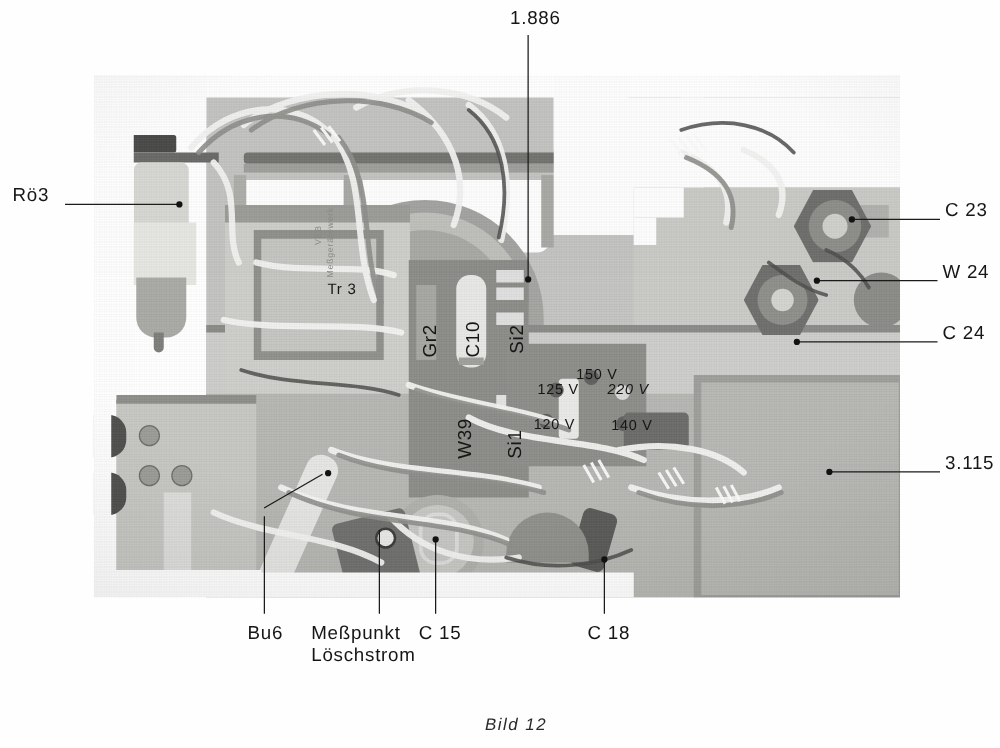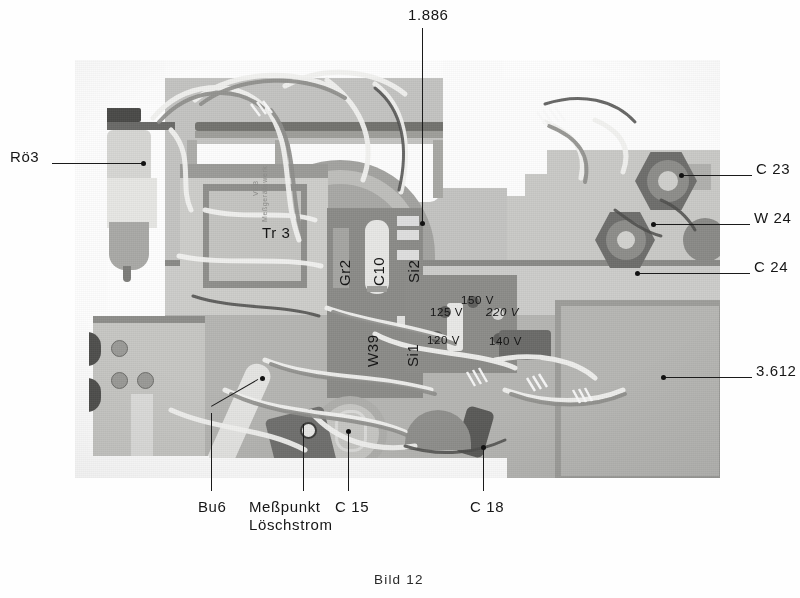--- a/index.html
+++ b/index.html
@@ -205,21 +205,21 @@
       <div class="white" style="left:0;top:0;width:32px;height:252px;"></div>
       <div class="white" style="left:14px;top:396px;width:120px;height:22px;"></div>
       <div class="white" style="left:92px;top:398px;width:340px;height:20px;"></div>
       <div class="white" style="left:368px;top:0;width:60px;height:60px;"></div>
 
       <div class="grain"></div>
       <div class="vign"></div>
     </div>
   </div>
 
-  <div class="lbl" style="left:262px;top:224px;font-size:15px;">Tr 3</div>
+  <div class="lbl" style="left:262px;top:224px;font-size:12px;">Tr 3</div>
   <div class="lbl small" style="left:252px;top:196px;transform-origin:0 0;transform:rotate(-90deg);font-size:7px;color:#8a8a87;">VEB</div>
   <div class="lbl small" style="left:261px;top:222px;transform-origin:0 0;transform:rotate(-90deg);font-size:7px;color:#8a8a87;">Meßgerätewerk</div>
 
   <div class="lbl rot" style="left:336px;top:286px;">Gr2</div>
   <div class="lbl rot" style="left:370px;top:286px;">C10</div>
   <div class="lbl rot" style="left:405px;top:283px;">Si2</div>
   <div class="lbl rot" style="left:364px;top:367px;">W39</div>
   <div class="lbl rot" style="left:404px;top:367px;">Si1</div>
 
   <div class="lbl small" style="left:427px;top:334px;">120 V</div>
@@ -241,36 +241,36 @@
   <div class="dot" style="left:679px;top:173px;"></div>
 
   <div class="lbl" style="left:754px;top:209px;">W 24</div>
   <div class="ld h" style="left:654px;top:224px;width:96px;"></div>
   <div class="dot" style="left:651px;top:222px;"></div>
 
   <div class="lbl" style="left:754px;top:258px;">C 24</div>
   <div class="ld h" style="left:638px;top:273px;width:112px;"></div>
   <div class="dot" style="left:635px;top:271px;"></div>
 
-  <div class="lbl" style="left:756px;top:362px;">3.612</div>
+  <div class="lbl" style="left:756px;top:362px;">3.115</div>
   <div class="ld h" style="left:665px;top:377px;width:87px;"></div>
   <div class="dot" style="left:661px;top:375px;"></div>
 
   <div class="lbl" style="left:198px;top:498px;">Bu6</div>
   <div class="ld v" style="left:211px;top:413px;height:78px;"></div>
   <div class="ld" style="left:211px;top:406px;width:54px;height:1px;transform-origin:0 0;transform:rotate(-30deg);"></div>
   <div class="dot" style="left:260px;top:376px;"></div>
 
   <div class="lbl" style="left:249px;top:498px;">Meßpunkt</div>
   <div class="lbl" style="left:249px;top:516px;text-align:center;">Löschstrom</div>
   <div class="ld v" style="left:303px;top:424px;height:67px;"></div>
 
   <div class="lbl" style="left:335px;top:498px;">C 15</div>
   <div class="ld v" style="left:348px;top:432px;height:59px;"></div>
   <div class="dot" style="left:346px;top:429px;"></div>
 
   <div class="lbl" style="left:470px;top:498px;">C 18</div>
   <div class="ld v" style="left:483px;top:448px;height:43px;"></div>
   <div class="dot" style="left:481px;top:445px;"></div>
 
-  <div class="cap" style="left:374px;top:572px;">Bild 12</div>
+  <div class="cap" style="left:388px;top:572px;font-style:italic;">Bild 12</div>
 
 </div>
 
 </body></html>

